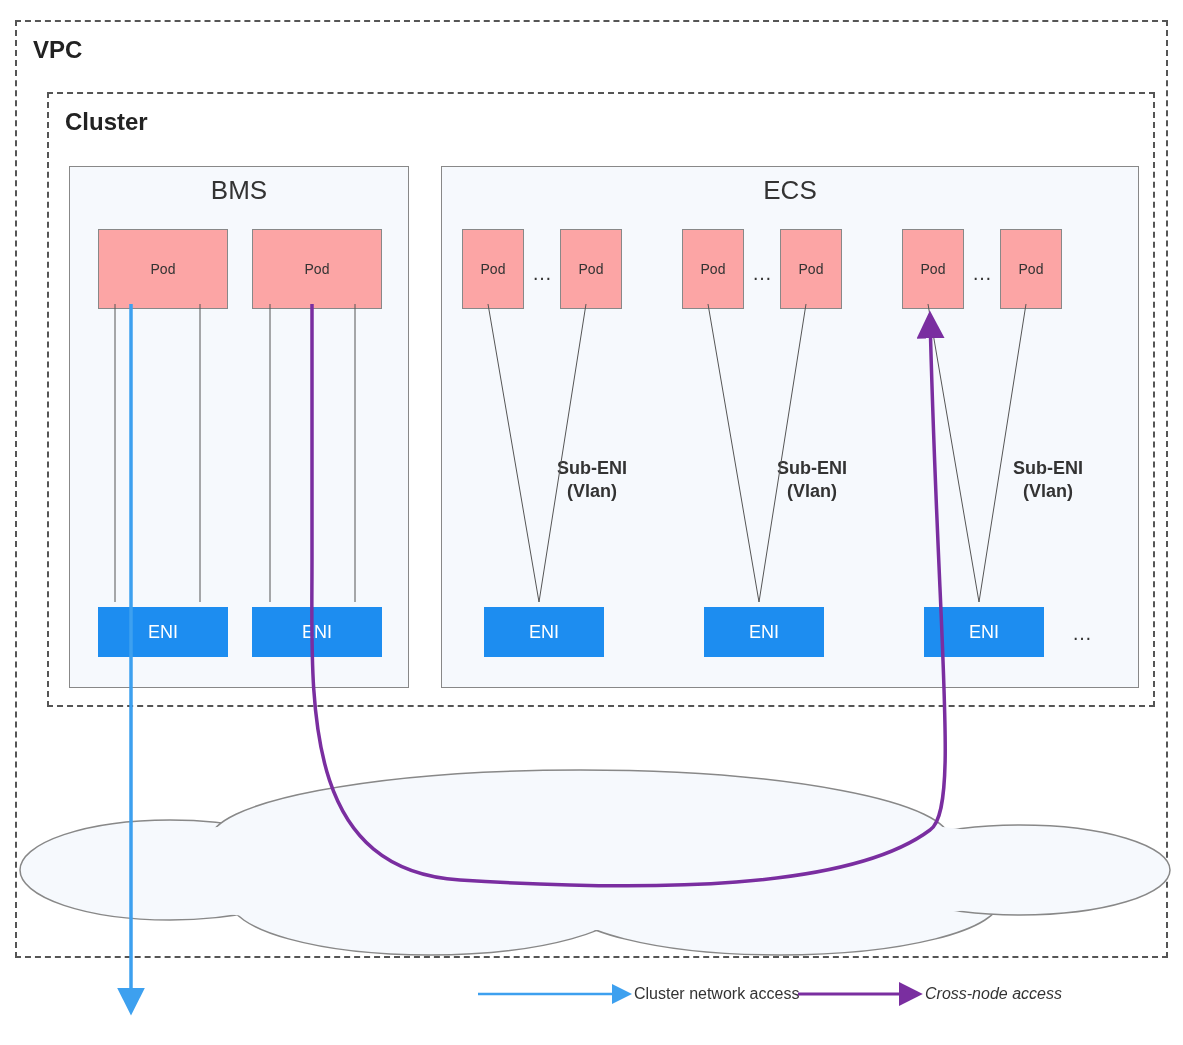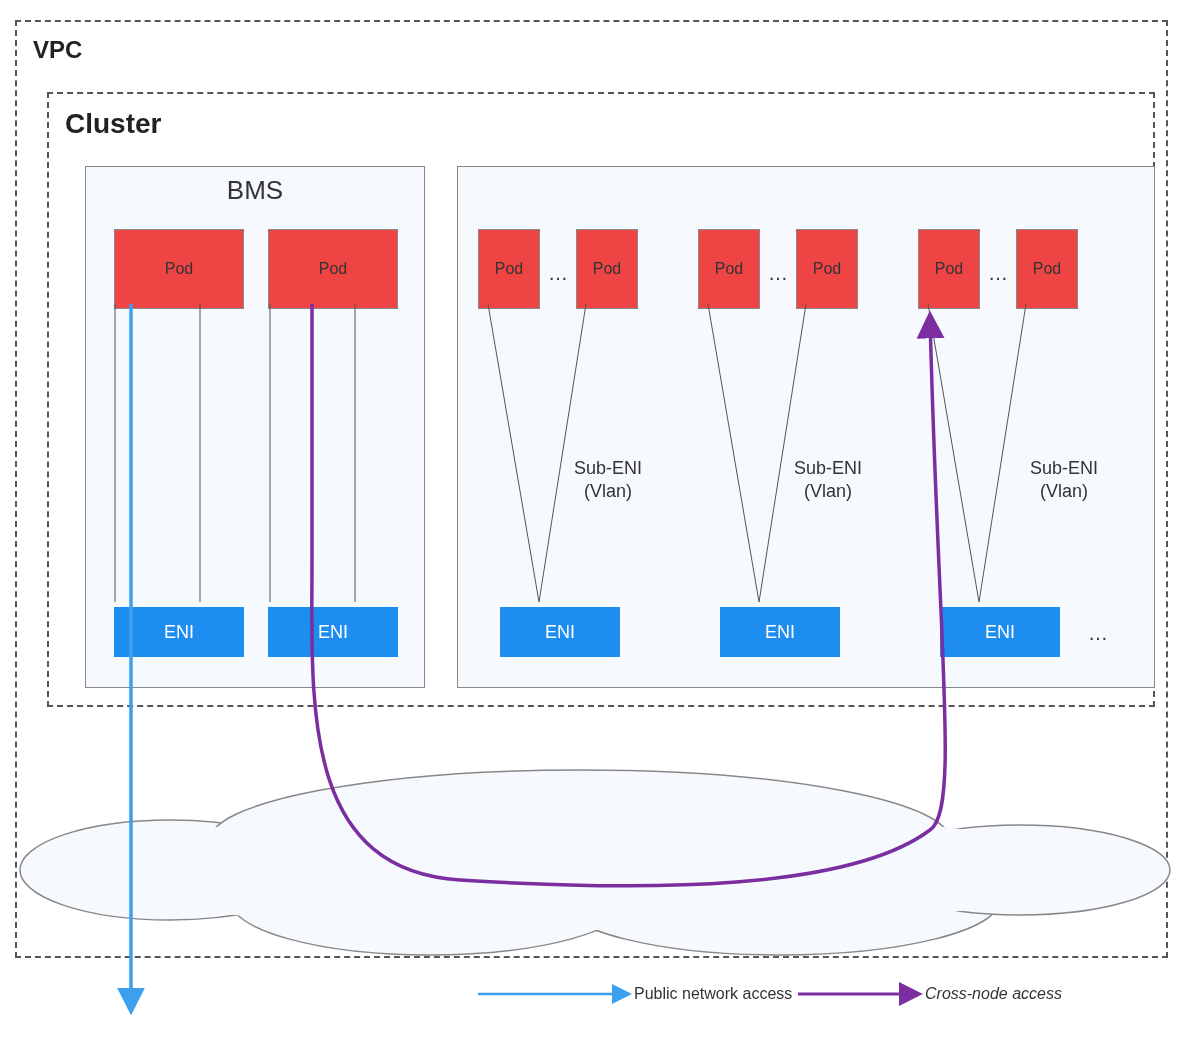--- a/index.html
+++ b/index.html
@@ -35,48 +35,47 @@
     top: 70px;
     width: 1108px;
     height: 615px;
     border: 2px dashed #555;
     background: #fff;
   }
   .cluster-title {
     position: absolute;
     left: 16px;
     top: 14px;
-    font-size: 28px;
+    font-size: 24px;
     font-weight: bold;
     color: #222;
   }
   .node-box {
     position: absolute;
     border: 1px solid #888;
     background: #f6f9fd;
-    margin-left: 16px;
   }
   .bms-box { left: 20px; top: 72px; width: 340px; height: 522px; }
   .ecs-box { left: 392px; top: 72px; width: 698px; height: 522px; }
   .node-title {
     position: absolute;
     top: 8px;
     left: 0; right: 0;
     text-align: center;
     font-size: 26px;
     color: #333;
   }
   .pod {
     position: absolute;
-    background: #ef4444;
+    background: #fca5a5;
     border: 1px solid #888;
     display: flex;
     align-items: center;
     justify-content: center;
-    font-size: 16px;
+    font-size: 14px;
     color: #333;
   }
   .eni {
     position: absolute;
     background: #1d8df0;
     color: #fff;
     display: flex;
     align-items: center;
     justify-content: center;
     font-size: 18px;
@@ -85,20 +84,21 @@
     position: absolute;
     font-size: 20px;
     color: #333;
   }
   .sub-eni-label {
     position: absolute;
     font-size: 18px;
     color: #333;
     text-align: center;
     line-height: 1.25;
+    font-weight: bold;
   }
   .svg-overlay {
     position: absolute;
     left: 0; top: 0;
     width: 1183px;
     height: 1045px;
     pointer-events: none;
   }
   .cloud-label {
     position: absolute;
@@ -122,20 +122,21 @@
 
     <div class="node-box bms-box">
       <div class="node-title">BMS</div>
       <div class="pod" style="left:28px; top:62px; width:130px; height:80px;">Pod</div>
       <div class="pod" style="left:182px; top:62px; width:130px; height:80px;">Pod</div>
       <div class="eni" style="left:28px; top:440px; width:130px; height:50px;">ENI</div>
       <div class="eni" style="left:182px; top:440px; width:130px; height:50px;">ENI</div>
     </div>
 
     <div class="node-box ecs-box">
+      <div class="node-title">ECS</div>
 
       <div class="pod" style="left:20px; top:62px; width:62px; height:80px;">Pod</div>
       <div class="ellipsis" style="left:90px; top:95px;">…</div>
       <div class="pod" style="left:118px; top:62px; width:62px; height:80px;">Pod</div>
       <div class="sub-eni-label" style="left:100px; top:290px; width:100px;">
         <span>Sub-ENI</span><br>
         <span>(Vlan)</span>
       </div>
       <div class="eni" style="left:42px; top:440px; width:120px; height:50px;">ENI</div>
 
@@ -157,21 +158,21 @@
       </div>
       <div class="eni" style="left:482px; top:440px; width:120px; height:50px;">ENI</div>
 
       <div class="ellipsis" style="left:630px; top:455px;">…</div>
     </div>
   </div>
 
   <div class="cloud-label" style="left:400px; top:770px;">VPC network</div>
 </div>
 
-<div class="legend-text" style="left:634px; top:985px;">Public network access</div>
+<div class="legend-text" style="left:634px; top:985px;">Cluster network access</div>
 <div class="legend-text" style="left:925px; top:985px;font-style:italic;">Cross-node access</div>
 
 <svg class="svg-overlay" viewBox="0 0 1183 1045">
   <defs>
     <marker id="arrow-blue" viewBox="0 0 10 10" refX="8" refY="5" markerWidth="8" markerHeight="8" orient="auto">
       <path d="M0,0 L10,5 L0,10 Z" fill="#3da0ef"></path>
     </marker>
     <marker id="arrow-purple" viewBox="0 0 10 10" refX="8" refY="5" markerWidth="8" markerHeight="8" orient="auto">
       <path d="M0,0 L10,5 L0,10 Z" fill="#7a2ea0"></path>
     </marker>

